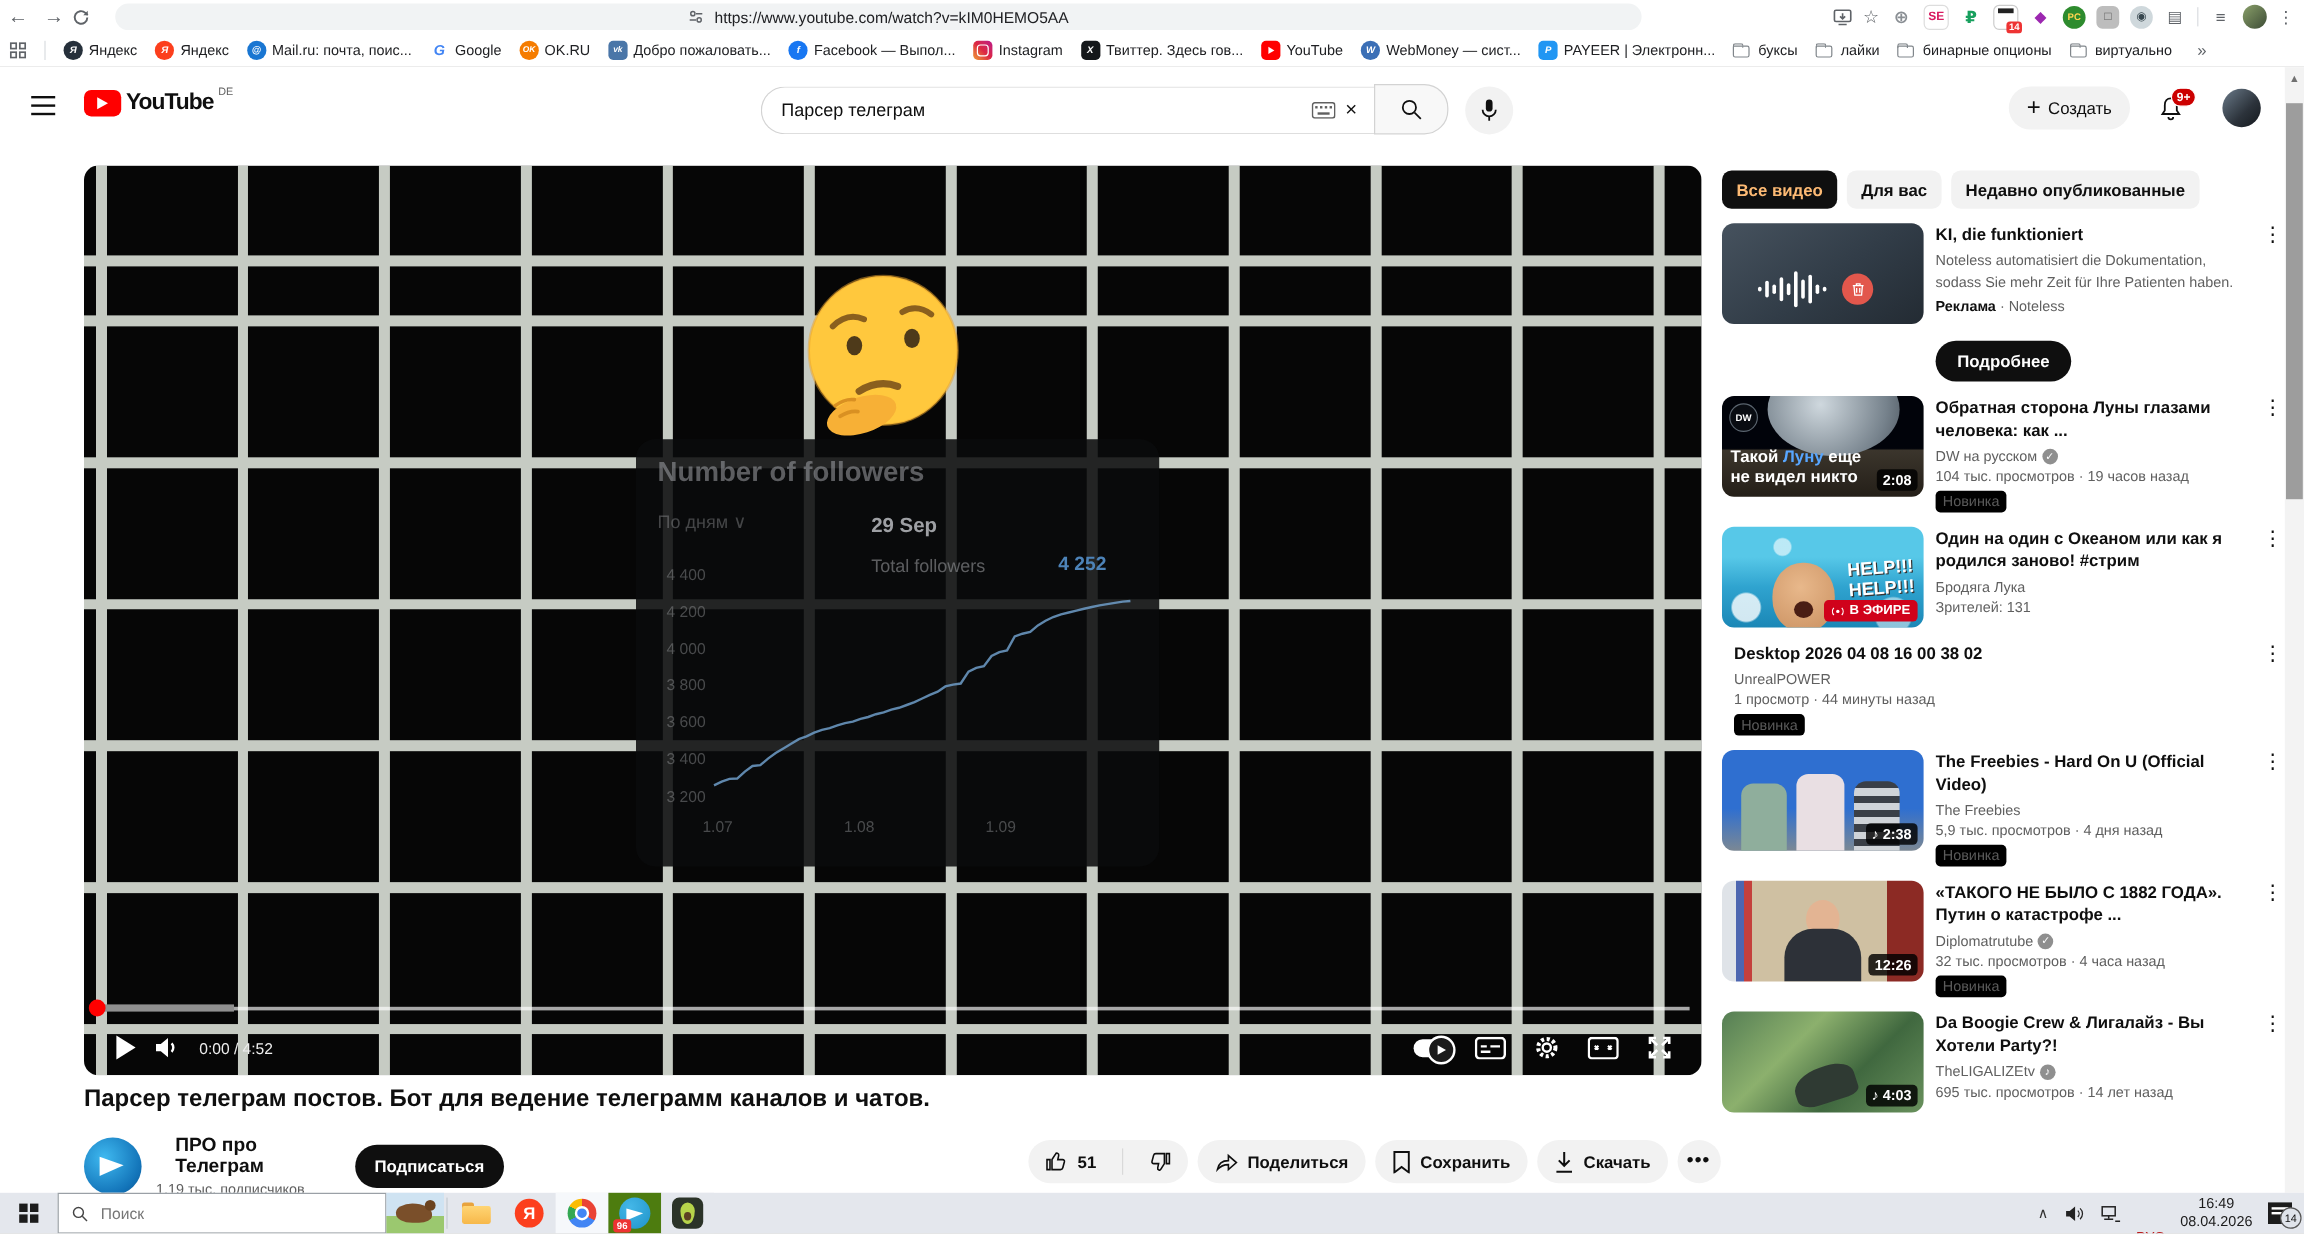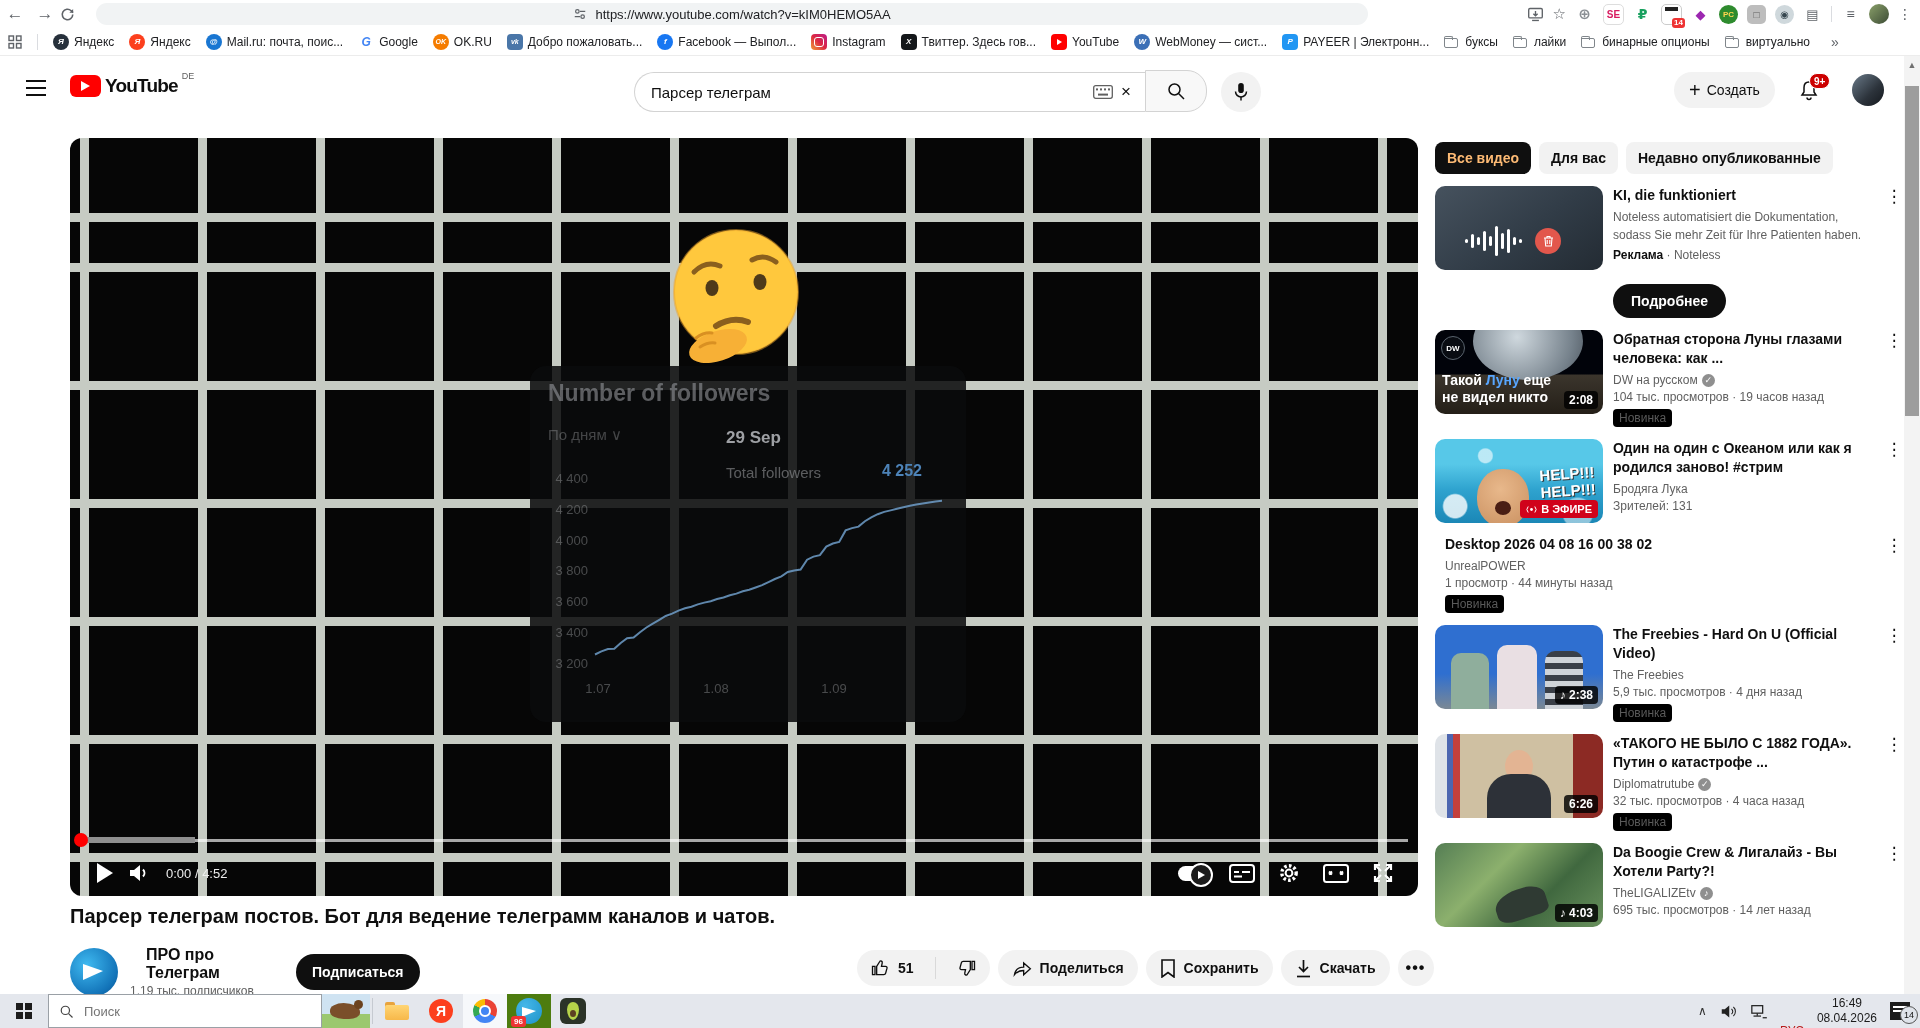--- a/index.html
+++ b/index.html
@@ -645,21 +645,21 @@
         <div class="s-meta">5,9 тыс. просмотров · 4 дня назад</div>
         <span class="s-badge">Новинка</span>
       </div>
       <span class="kebab">⋮</span>
     </div>
 
     <div class="s-item">
       <div class="vthumb th-putin">
         <span class="head"></span>
         <span class="suit"></span>
-        <span class="dur">6:26</span>
+        <span class="dur">12:26</span>
       </div>
       <div class="s-text">
         <div class="s-title">«ТАКОГО НЕ БЫЛО С 1882 ГОДА». Путин о катастрофе ...</div>
         <div class="s-ch">
             <span>Diplomatrutube</span>
             <span class="verif">✓</span>
           </div>
         <div class="s-meta">32 тыс. просмотров · 4 часа назад</div>
         <span class="s-badge">Новинка</span>
       </div>

